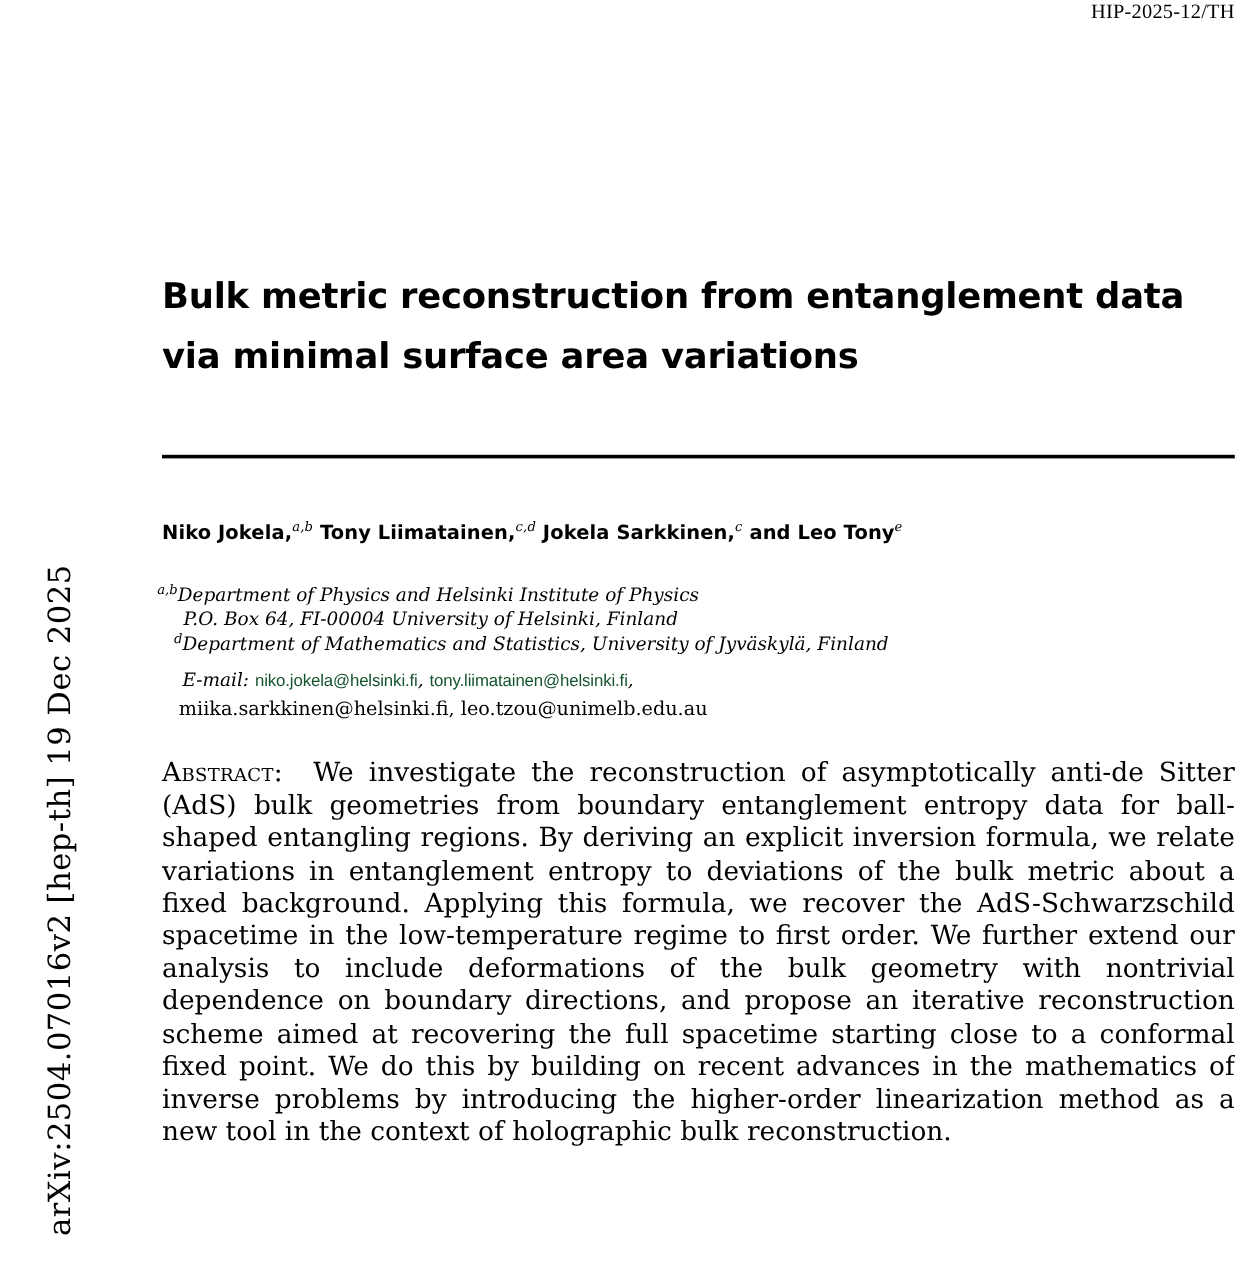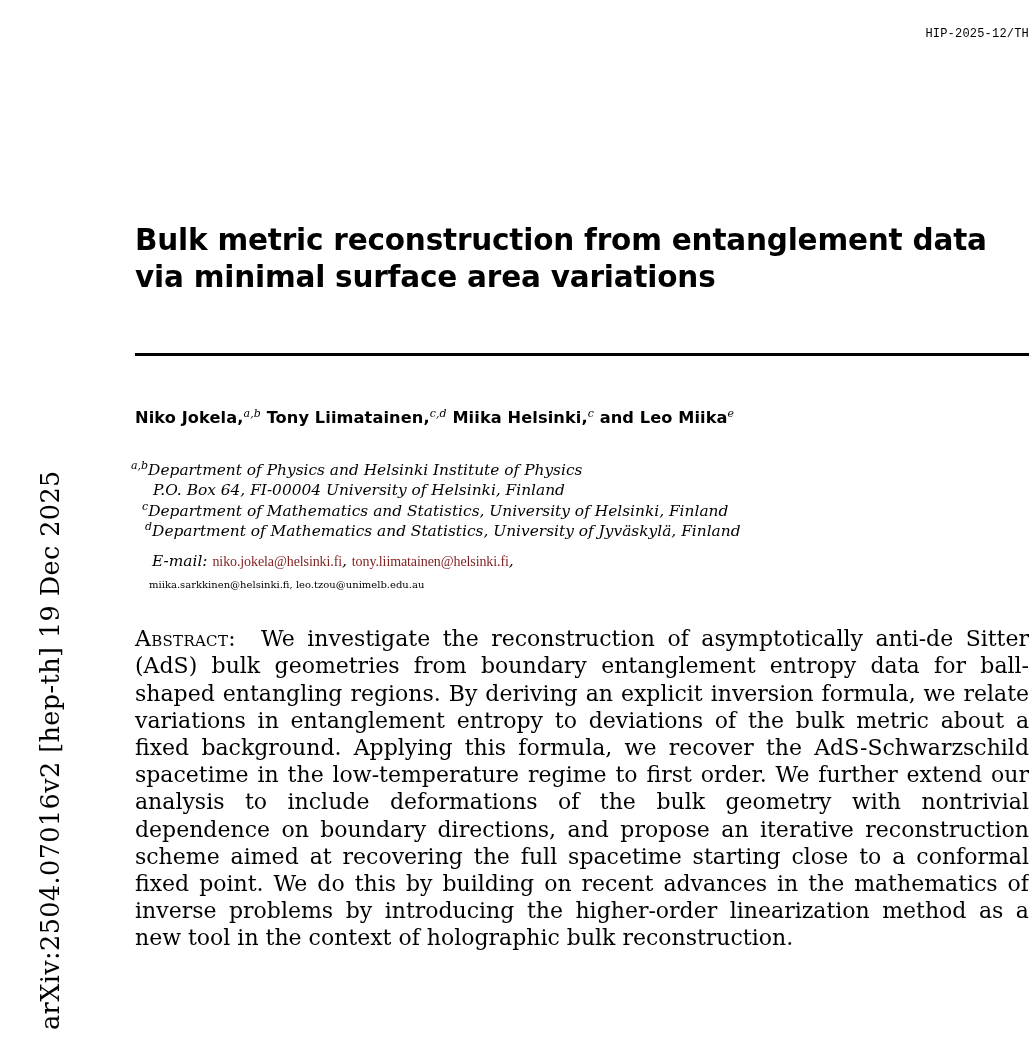--- a/index.html
+++ b/index.html
@@ -29,39 +29,38 @@
     letter-spacing: 0.4px;
     color: #000000;
     text-align: left;
     white-space: nowrap;
   }
 
   #report-number {
     position: absolute;
     right: 0px;
     top: 0px;
-    font-family: Liberation Mono, monospace;
-    font-size: 12px;
+    font-family: Liberation Serif, serif;
+    font-size: 17px;
     letter-spacing: 0.2px;
-    margin-top: 27px;
   }
 
   #content {
     position: absolute;
     left: 135px;
     top: 0;
     width: 894px;
   }
 
   #title {
     margin-top: 222px;
     font-family: "DejaVu Sans", sans-serif;
     font-weight: bold;
     font-size: 29.5px;
-    line-height: 37px;
+    line-height: 50px;
     letter-spacing: -0.2px;
     color: #000;
     width: 880px;
   }
 
   #rule {
     margin-top: 57px;
     border-top: 3.4px solid #000;
     width: 894px;
   }
@@ -106,31 +105,31 @@
 
   .email-line {
     margin-top: 9px;
     margin-left: 17px;
     font-family: "DejaVu Serif", serif;
     font-style: italic;
     font-size: 15.4px;
     line-height: 23px;
   }
   .email-line .mono {
-    font-family: Liberation Serif, serif;
+    font-family: Liberation Sans, sans-serif;
     font-style: normal;
     font-size: 14px;
-    color: #7f1d1d;
+    color: #14532d;
     letter-spacing: -0.1px;
   }
   .email-line2 {
     margin-top: 0px;
     margin-left: 14px;
     font-family: "DejaVu Serif", serif;
-    font-size: 10px;
+    font-size: 16px;
     line-height: 23px;
   }
 
   #abstract {
     margin-top: 29px;
     width: 894px;
     font-family: "DejaVu Serif", serif;
     font-size: 22px;
     line-height: 27.2px;
     text-align: justify;
@@ -150,28 +149,27 @@
 
 <div id="content">
 
   <div id="title">Bulk metric reconstruction from entanglement data via minimal surface area variations</div>
 
   <div id="rule"></div>
 
   <div id="authors">
     <span>Niko Jokela,</span><sup>a,b</sup>
     <span>Tony Liimatainen,</span><sup>c,d</sup>
-    <span>Miika Helsinki,</span><sup>c</sup>
-    <span>and Leo Miika</span><sup>e</sup>
+    <span>Jokela Sarkkinen,</span><sup>c</sup>
+    <span>and Leo Tony</span><sup>e</sup>
   </div>
 
   <div class="affil-block">
     <div class="affil a1"><span class="mark">a,b</span><span>Department of Physics and Helsinki Institute of Physics</span></div>
     <div class="affil a2"><span>P.O. Box 64, FI-00004 University of Helsinki, Finland</span></div>
-    <div class="affil a3"><span class="mark">c</span><span>Department of Mathematics and Statistics, University of Helsinki, Finland</span></div>
     <div class="affil a4"><span class="mark">d</span><span>Department of Mathematics and Statistics, University of Jyväskylä, Finland</span></div>
   </div>
 
   <div class="email-line">
     <span>E-mail:</span>
     <span class="mono">niko.jokela@helsinki.fi</span><span>,</span>
     <span class="mono">tony.liimatainen@helsinki.fi</span><span>,</span>
   </div>
   <div class="email-line2">
     <span class="mono">miika.sarkkinen@helsinki.fi</span><span>,</span>

